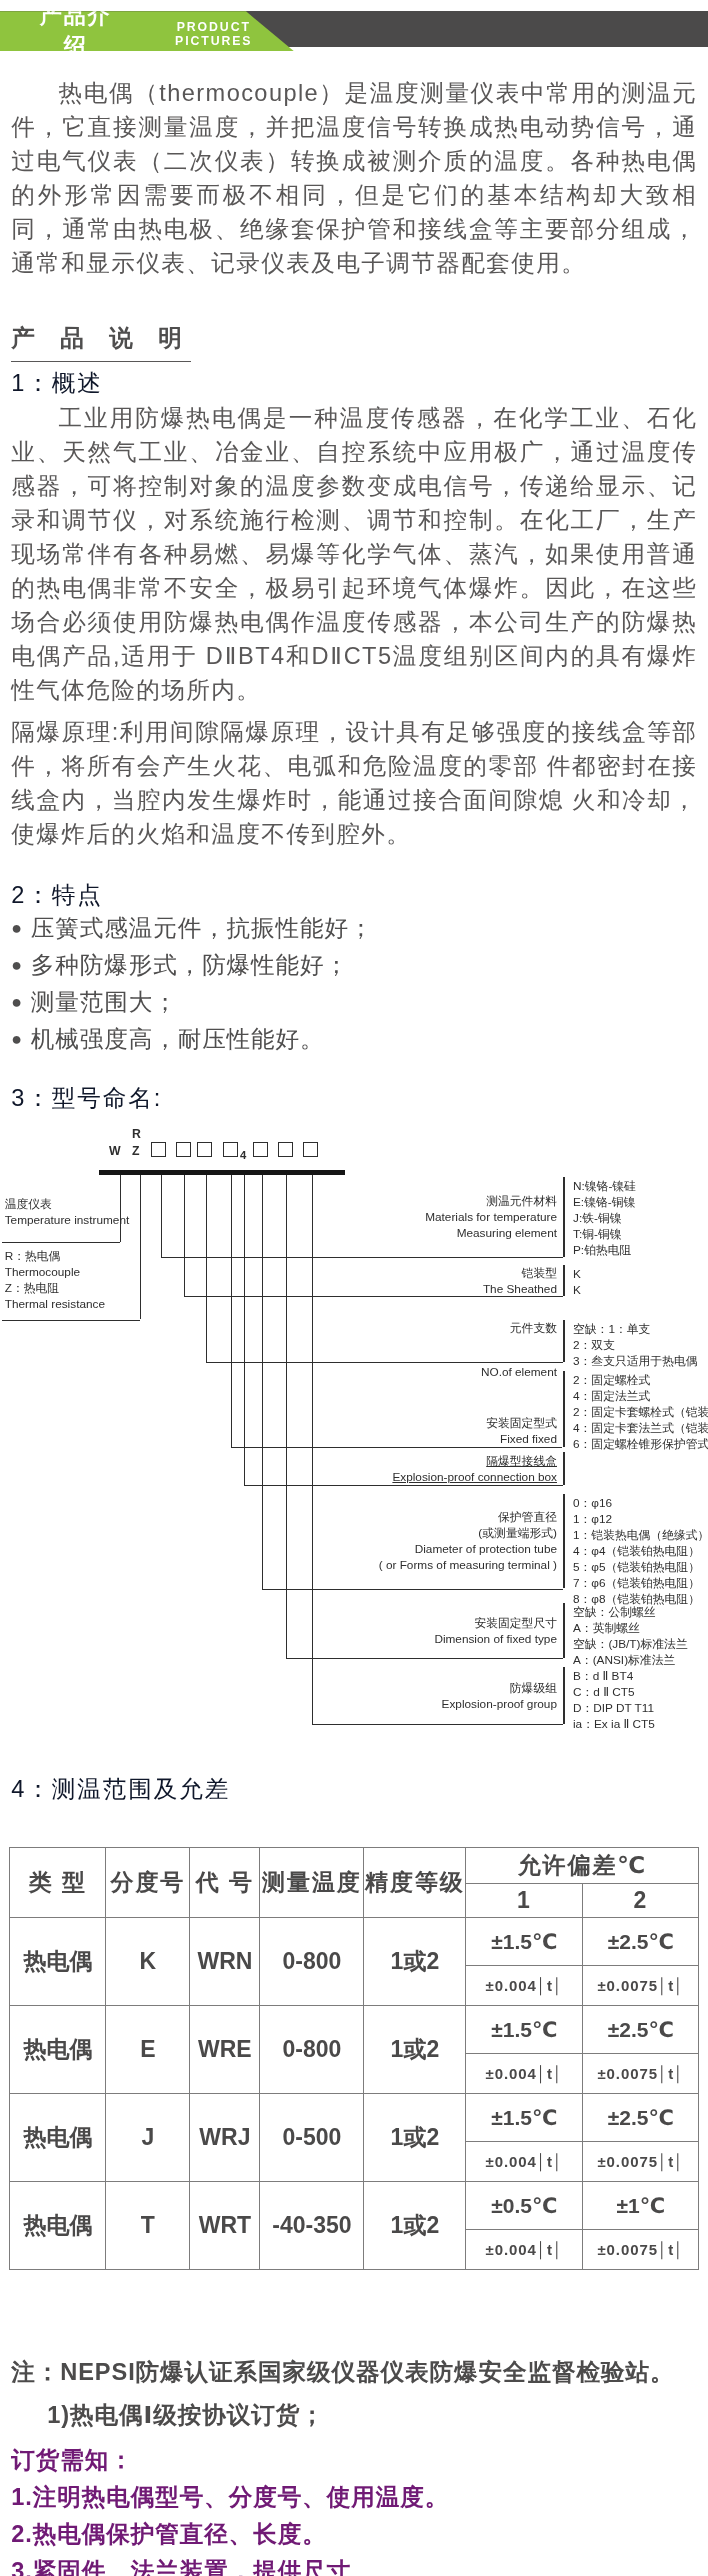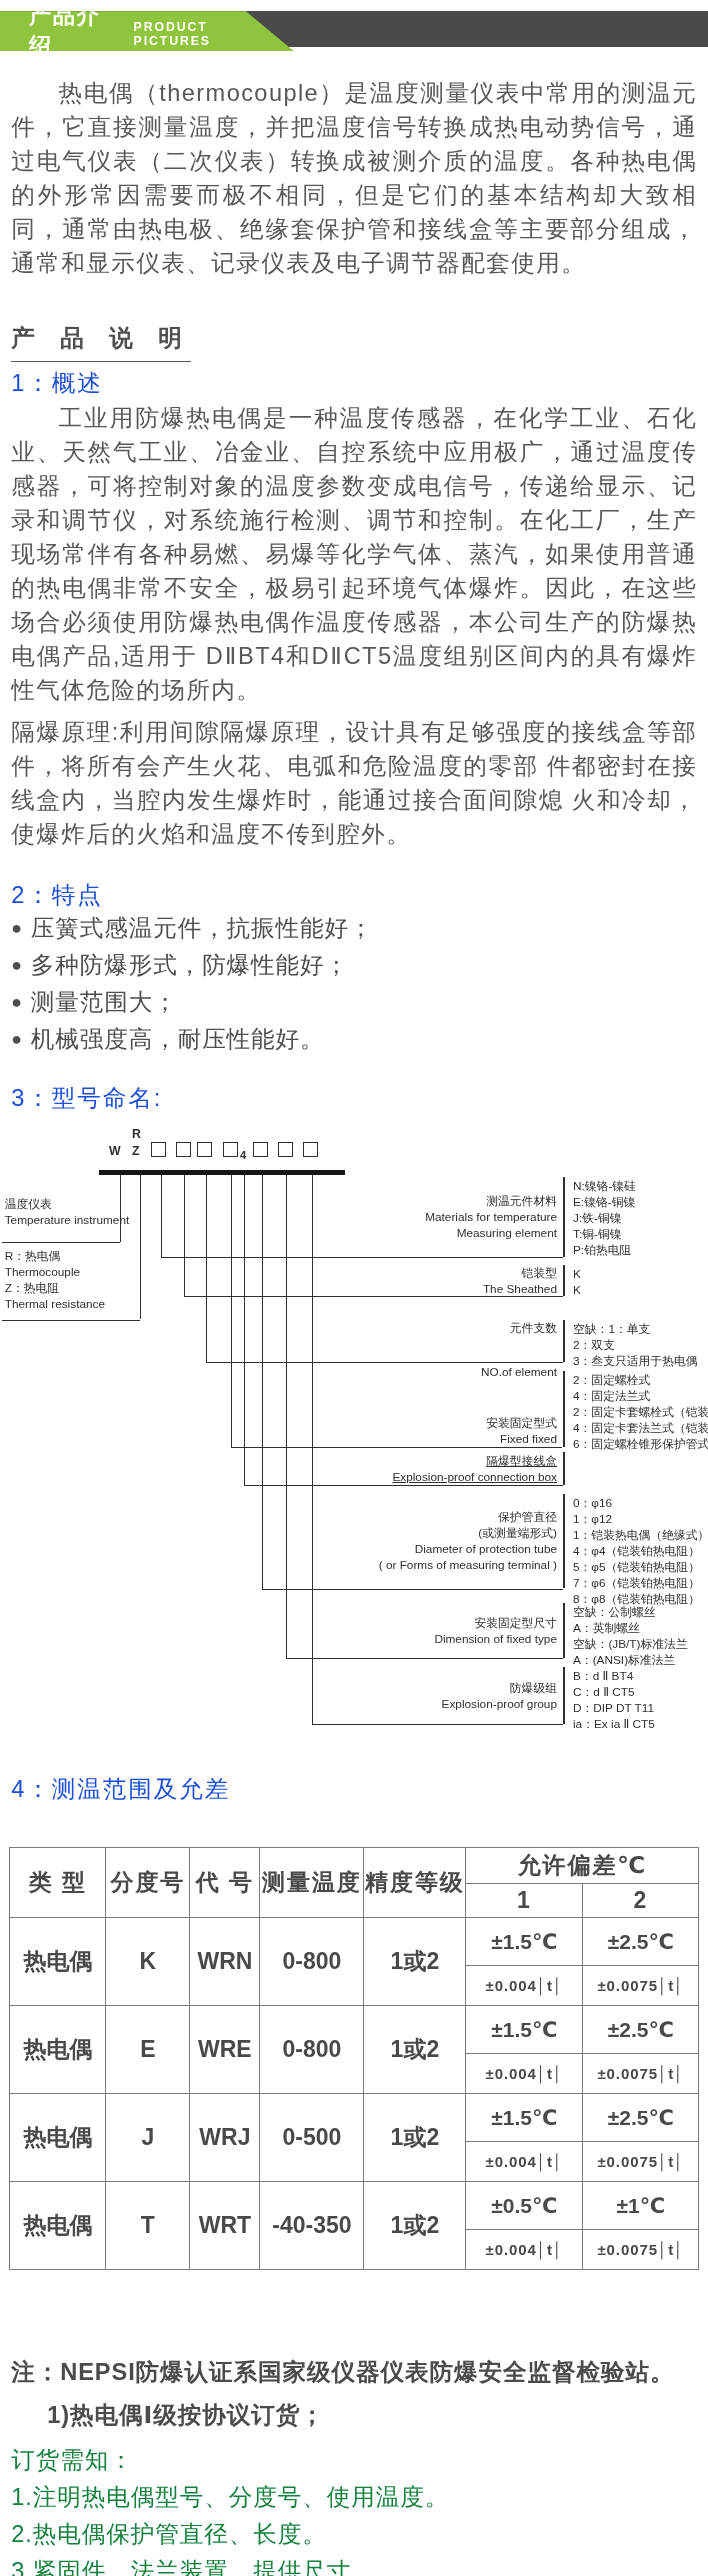--- a/index.html
+++ b/index.html
@@ -2,28 +2,28 @@
 <html style="font-size:15px"><head>
 <meta charset="utf-8">
 <style>
   html,body{margin:0;padding:0;background:#fff;}
   .page{position:relative;width:708px;height:2576px;background:#fff;overflow:hidden;
         font-family:"Liberation Sans","DejaVu Sans",sans-serif;color:#595757;}
   .abs{position:absolute;left:11.3px;width:686px;}
   .band{position:absolute;left:0;top:11.3px;width:708px;height:36px;background:#4b4a4a;}
   .banner{position:absolute;left:0;top:11.3px;width:294px;height:40px;background:#8fc43e;
           clip-path:polygon(0 0,246px 0,294px 100%,0 100%);
-          display:flex;align-items:center;padding-left:29px;box-sizing:border-box;}
+          display:flex;align-items:center;padding-left:29px;box-sizing:border-box;text-align:center;}
   .banner .t-cn{color:#fff;font-size:22px;font-weight:bold;letter-spacing:1.9px;}
   .banner .t-en{color:#fff;font-size:12.3px;font-weight:bold;letter-spacing:1.9px;word-spacing:7.6px;margin-left:11.3px;margin-top:5.7px;}
   .para{font-size:23.6px;line-height:34px;text-align:justify;letter-spacing:1.4px;}
   .indent{text-indent:2em;}
   .h-big{font-size:23.6px;font-weight:bold;letter-spacing:9.4px;color:#4f4e4e;
          border-bottom:1.9px solid #595757;padding-bottom:6.6px;width:auto;display:inline-block;}
-  .h-num{font-size:23.6px;letter-spacing:1.9px;color:#1d4ed8;}
+  .h-num{font-size:23.6px;letter-spacing:1.9px;color:#0f172a;}
   .feat-line{font-size:23.6px;line-height:37px;letter-spacing:0.9px;color:#4f4e4e;}
   .feat-line .dot{font-size:18px;margin-right:7.6px;vertical-align:1.9px;}
   
   #diagram{position:absolute;left:0;top:1128px;width:708px;height:628px;
            font-size:11.8px;line-height:16px;color:#2e2e2e;}
   .dline{position:absolute;background:#2e2e2e;}
   .dbar{position:absolute;background:#151515;}
   .dbox{position:absolute;width:13.2px;height:13.2px;border:1.9px solid #2e2e2e;top:14px;background:#fff;}
   .dletter{position:absolute;font-weight:bold;font-size:12.3px;color:#2e2e2e;}
   .rlabel{position:absolute;display:flex;flex-direction:column;text-align:right;justify-content:center;}
@@ -33,21 +33,21 @@
   #table-wrap{position:absolute;left:9.4px;top:1847px;width:689px;}
   table{border-collapse:collapse;table-layout:fixed;width:689px;}
   td,th{border:0.9px solid #7d7c7c;text-align:center;vertical-align:middle;
         color:#4a4949;font-weight:bold;padding:0;}
   .th-main{font-size:23px;letter-spacing:1.9px;font-weight:bold;}
   .cell{font-size:23px;}
   .tol-top{font-size:21px;height:47px;}
   .tol-bot{font-size:15px;height:39px;letter-spacing:0.9px;}
   .note-line{font-size:23.6px;font-weight:bold;color:#4c4b4b;letter-spacing:0.9px;line-height:38px;}
   .note-sub{padding-left:36px;}
-  .order-line{font-size:23.6px;font-weight:normal;color:#15803d;letter-spacing:0.9px;line-height:37px;}
+  .order-line{font-size:23.6px;font-weight:bold;color:#701a75;letter-spacing:0.9px;line-height:37px;}
 </style>
 </head>
 <body>
 
 <div class="page">
 
   <div class="band"></div>
   <div class="banner">
     <span class="t-cn">产品介绍</span>
     <span class="t-en">PRODUCT PICTURES</span>

